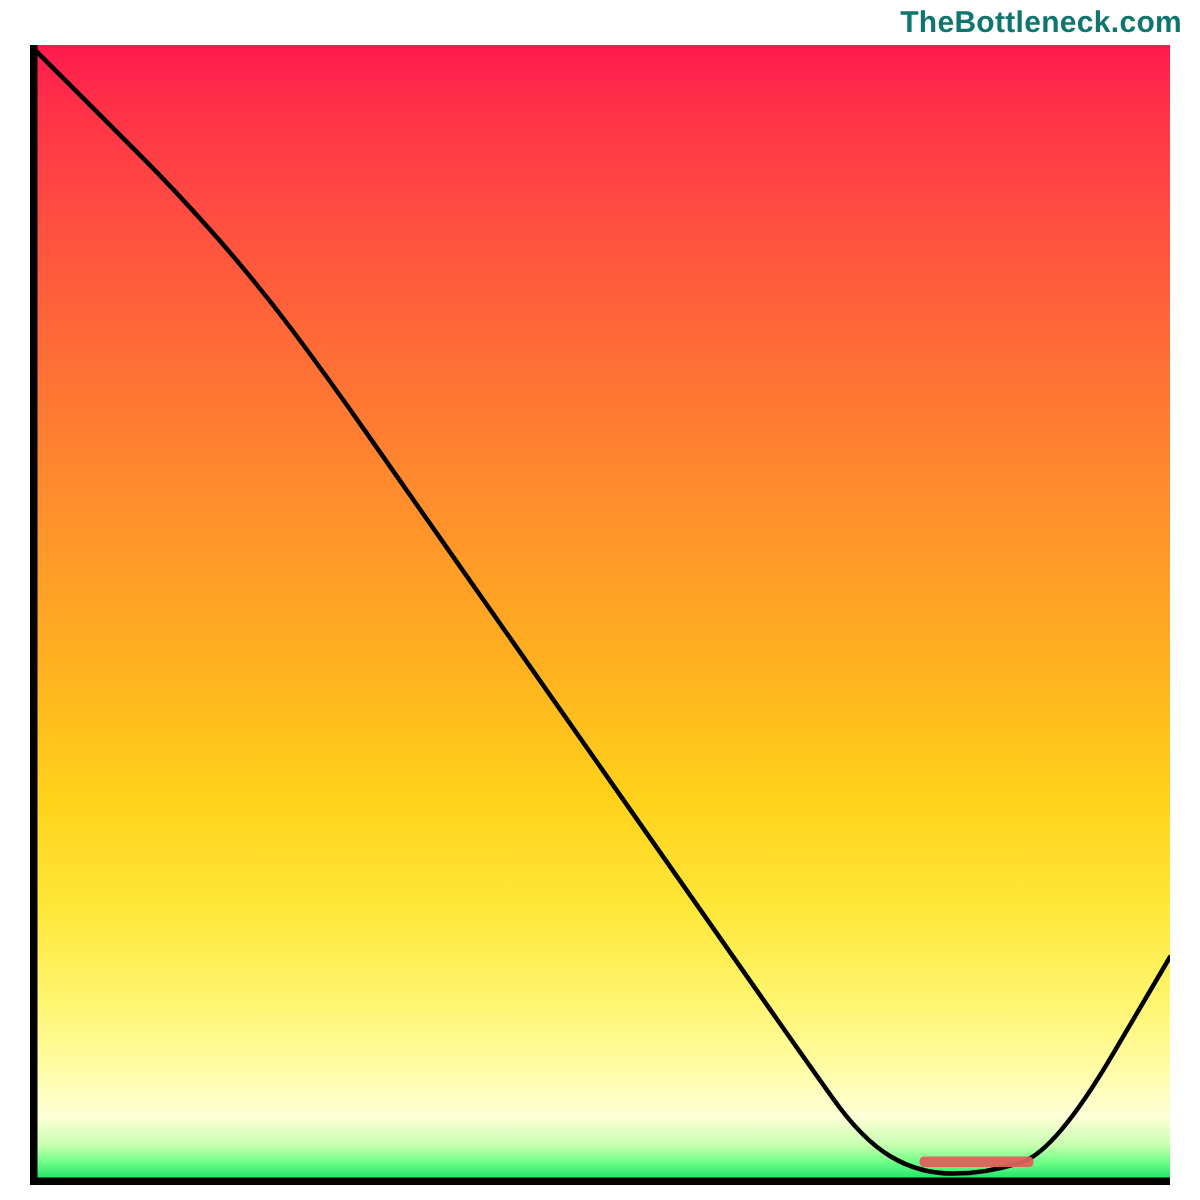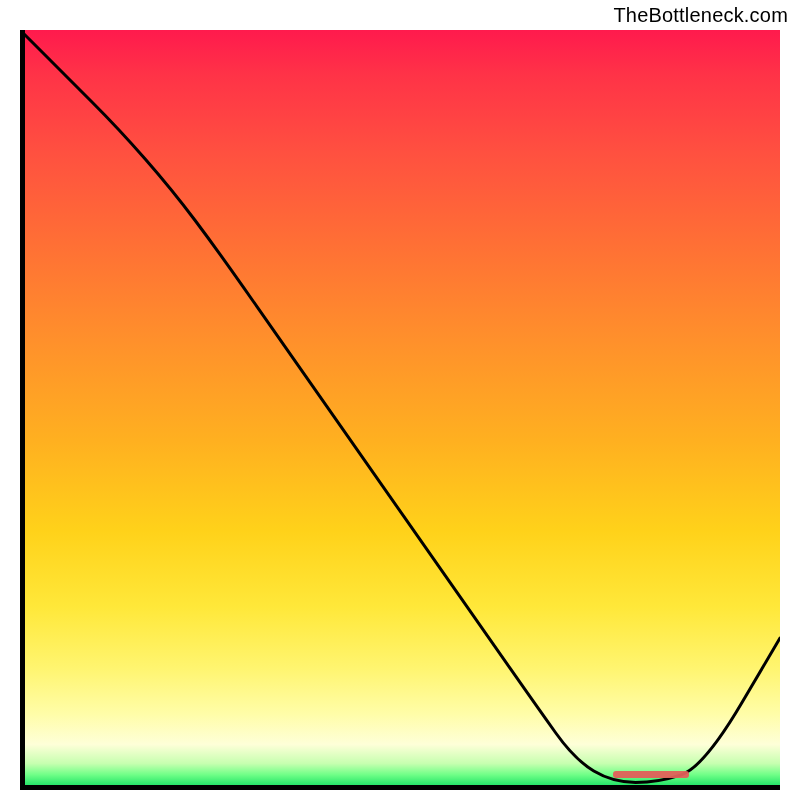--- a/index.html
+++ b/index.html
@@ -14,22 +14,22 @@
   .wrap {
     position: relative;
     width: 800px;
     height: 800px;
   }
   .watermark {
     position: absolute;
     top: 4px;
     right: 12px;
     font-size: 20px;
-    font-weight: 400;
-    color: #000000;
+    font-weight: 700;
+    color: #0f766e;
     letter-spacing: 0.2px;
   }
   .plot-frame {
     position: absolute;
     left: 20px;
     top: 30px;
     width: 760px;
     height: 760px;
     box-sizing: border-box;
   }

